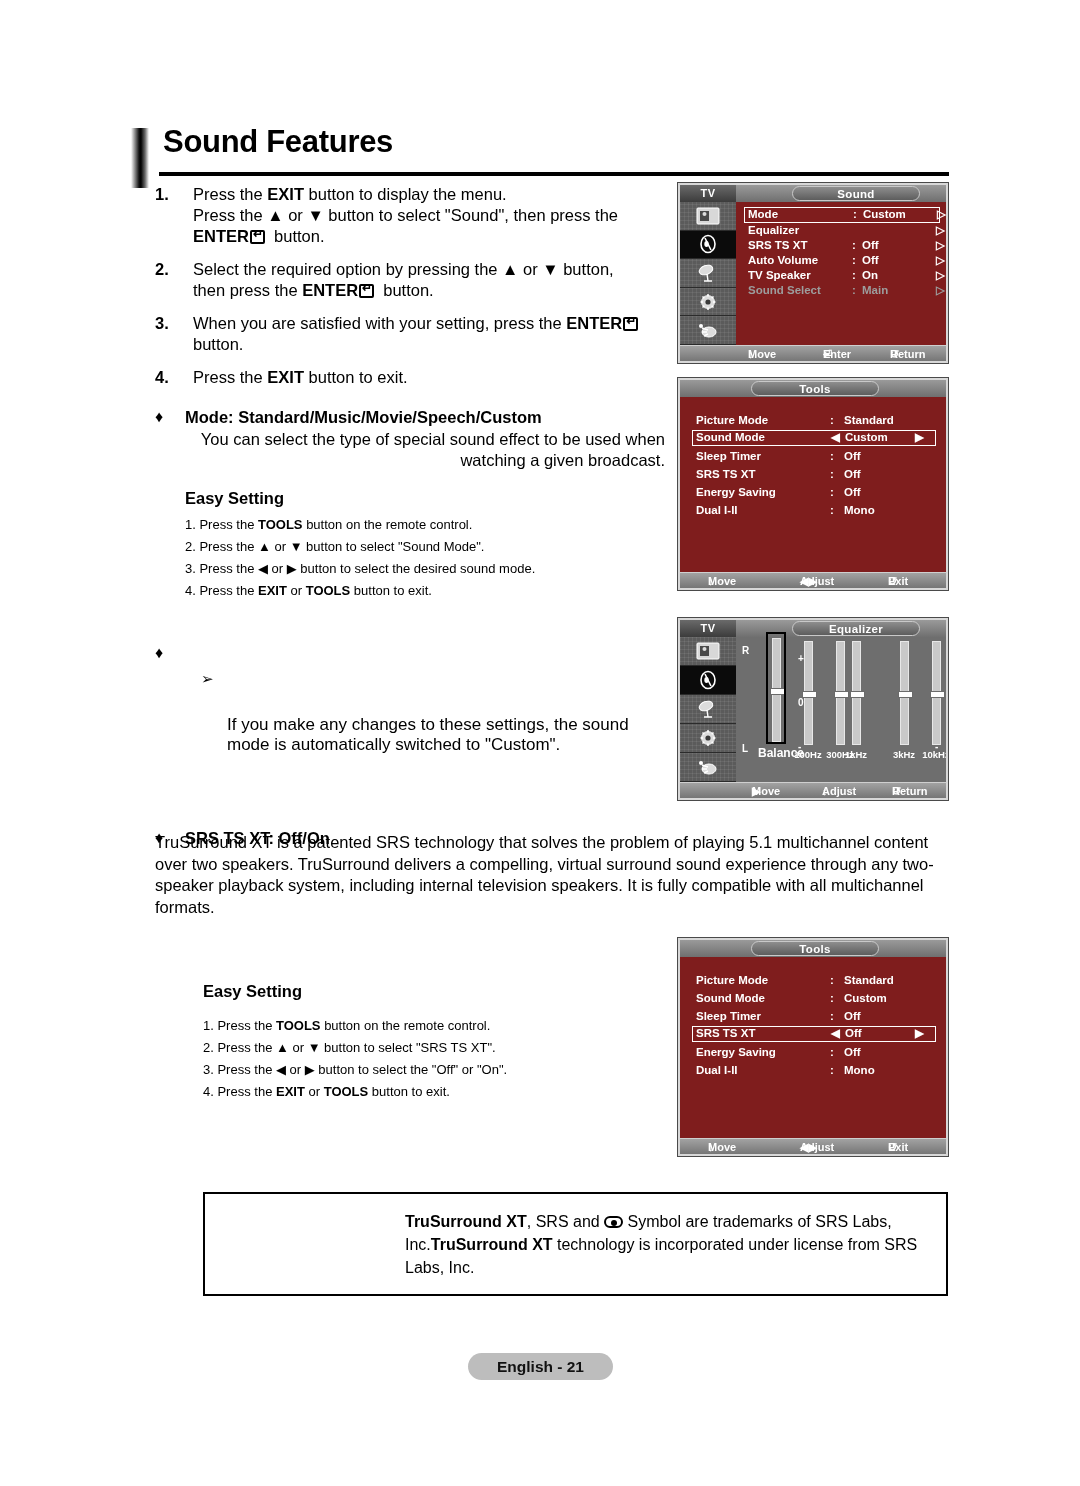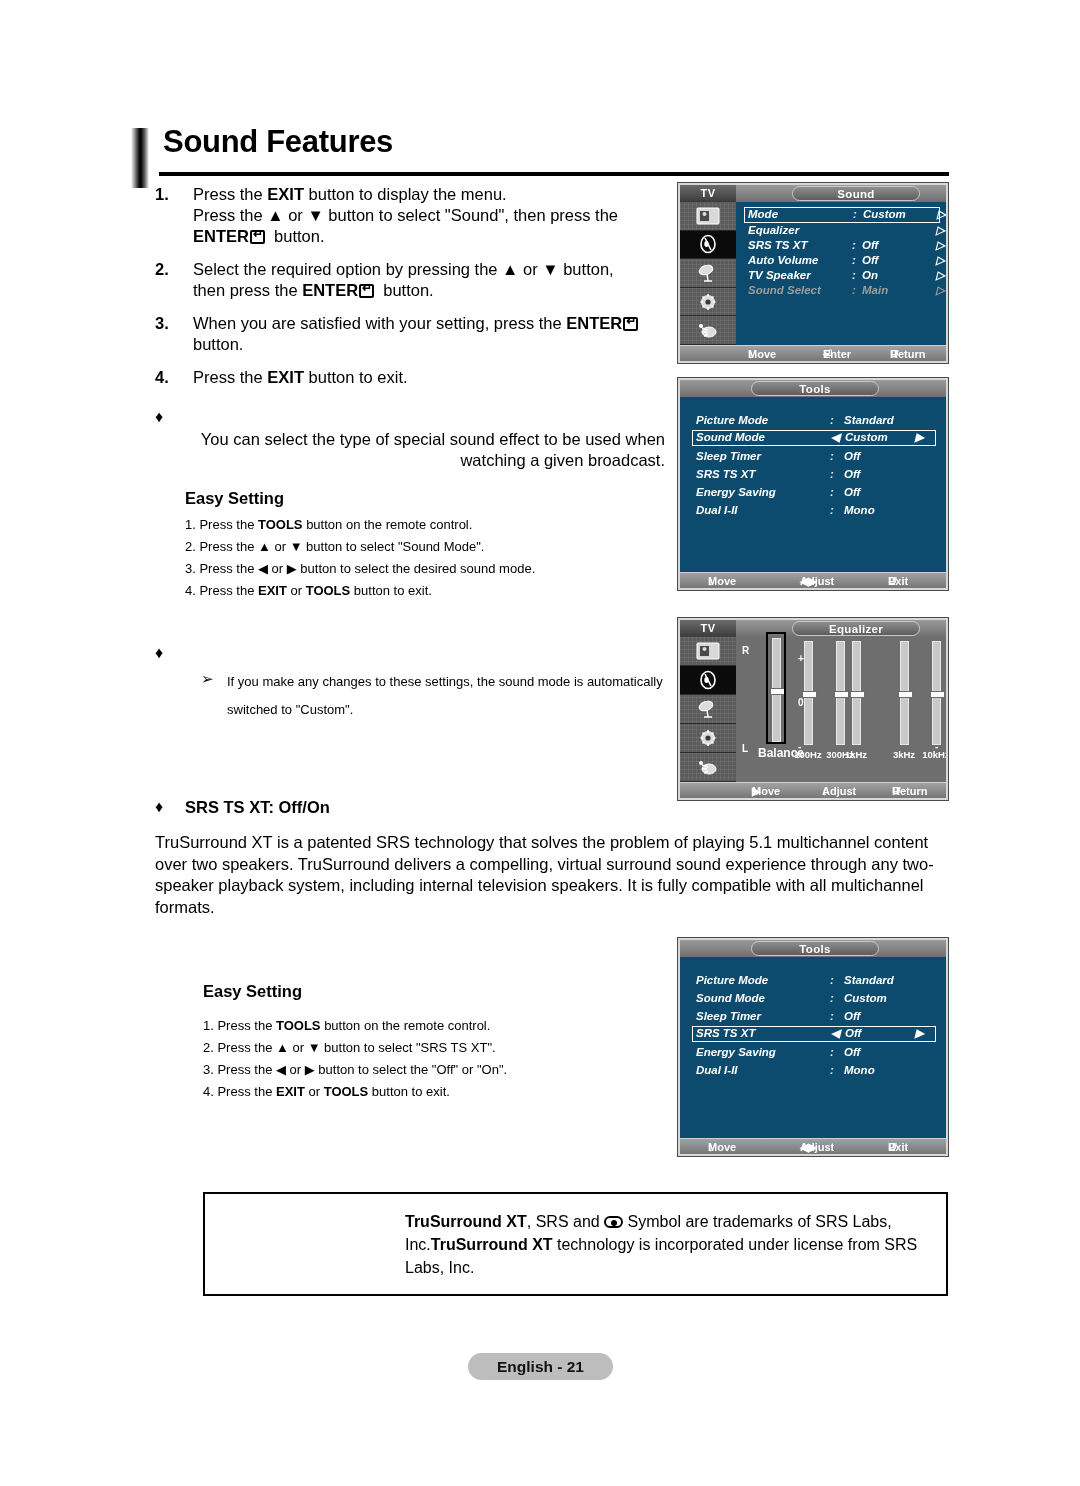--- a/index.html
+++ b/index.html
@@ -46,21 +46,21 @@
   .indent { margin-left:30px; }
   .para { font-size:16.5px; line-height:21px; margin-top:1px;text-align:right; }
 
   .easy { font-size:16.5px; font-weight:bold; margin-top:18px; margin-bottom:6px; }
   .steps { font-size:13px; line-height:22px; }
   .steps div { white-space:nowrap; }
   b, .bold { font-weight:bold; }
 
   .note { display:flex; margin-top:4px; margin-left:16px; }
   .note .arrow { width:26px; flex:none; font-size:15px; line-height:21px; }
-  .note .txt { font-size:13px; line-height:28px; }
+  .note .txt { font-size:17px; line-height:20px;margin-top:47px; }
 
   .enter-ico {
     display:inline-block; position:relative; top:2px;
     width:15px; height:14px; border:2px solid #000; border-radius:2px;
     margin-left:1px;
   }
   .enter-ico:after{
     content:"\21B5"; position:absolute; left:1px; top:-5px;
     font-size:12px; line-height:14px; font-weight:bold;
   }
@@ -100,21 +100,21 @@
       repeating-linear-gradient(90deg, rgba(255,255,255,.07) 0 1px, transparent 1px 4px),
       #5b5b5b;
   }
   .side-item {
     position:relative; height:20%; border-bottom:1px solid #2b2b2b;
     display:flex; align-items:center; justify-content:center;
   }
   .side-item.sel { background:#0b0b0b; }
   .side-ico { width:26px; height:20px; display:block; }
 
-  .osd-body { position:absolute; left:56px; top:17px; right:0; bottom:16px; background:#0c4a6e;font-style:italic; }
+  .osd-body { position:absolute; left:56px; top:17px; right:0; bottom:16px; background:#7f1d1d; }
   .osd-body.nosidebar { left:0; }
 
   .rowlist { position:absolute; left:8px; top:6px; right:6px; }
   .orow {
     position:relative; height:14.5px; color:#ffffff;
     font-size:11.5px; font-weight:bold; line-height:14.5px; white-space:nowrap;
   }
   .orow .lbl { position:absolute; left:4px; top:0; }
   .orow .colon { position:absolute; top:0; }
   .orow .val { position:absolute; top:0; }
@@ -213,20 +213,21 @@
           <div class="t">When you are satisfied with your setting, press the <b>ENTER</b><span class="enter-ico"></span><br>button.</div>
         </div>
         <div class="numrow">
           <div class="n">4.</div>
           <div class="t">Press the <b>EXIT</b> button to exit.</div>
         </div>
       </div>
 
     <div class="bullet-head">
       <div class="b">♦</div>
+      <div class="h">Mode: Standard/Music/Movie/Speech/Custom</div>
     </div>
     <div class="indent">
       <div class="para">You can select the type of special sound effect to be used when watching a given broadcast.</div>
       <div class="easy">Easy Setting</div>
       <div class="steps" id="modeEasy">
           <div>1. Press the <b>TOOLS</b> button on the remote control.</div>
           <div>2. Press the ▲ or ▼ button to select "Sound Mode".</div>
           <div>3. Press the ◀ or ▶ button to select the desired sound mode.</div>
           <div>4. Press the <b>EXIT</b> or <b>TOOLS</b> button to exit.</div>
         </div>

